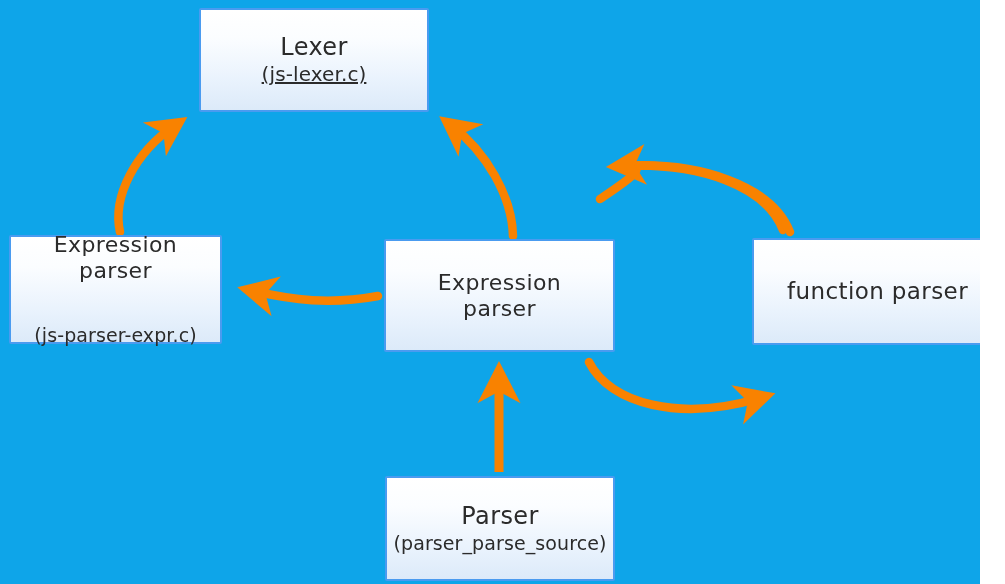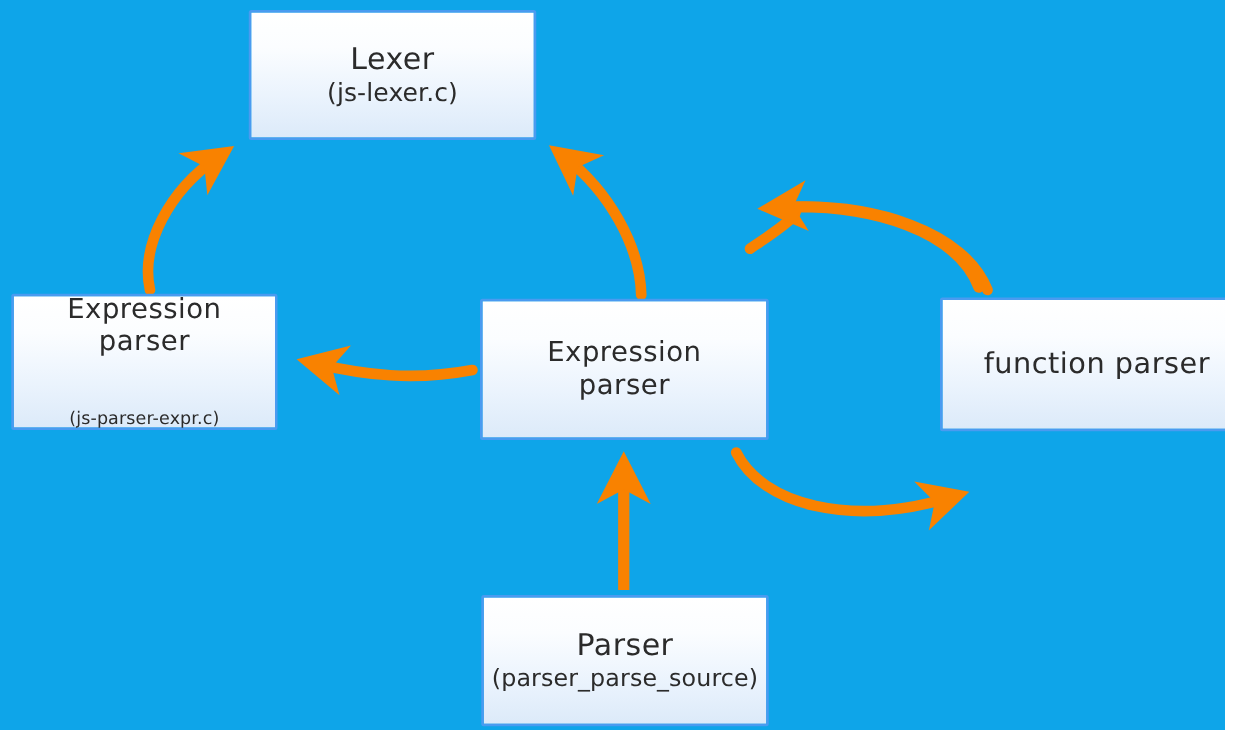--- a/index.html
+++ b/index.html
@@ -38,37 +38,37 @@
     text-align: center;
     color: #2b2b2b;
     line-height: 1.18;
   }
   .node .title {
     font-size: 22px;
     letter-spacing: 0.4px;
     white-space: pre-line;
   }
   .node .sub {
-    font-size: 14px;
+    font-size: 19px;
     letter-spacing: 0.1px;
     margin-top: 2px;
   }
   
   #node-lexer       { left: 199px; top: 8px;   width: 230px; height: 104px; }
   #node-expression  { left: 9px;   top: 235px; width: 213px; height: 109px; gap: 38px; }
   #node-statement   { left: 384px; top: 239px; width: 231px; height: 113px; }
   #node-function    { left: 752px; top: 238px; width: 251px; height: 107px; }
   #node-parser      { left: 385px; top: 476px; width: 230px; height: 105px; }
 
   #node-function .title { font-size: 23px; text-align: right; }
   #node-function .sub   { font-size: 19px; }
   #node-parser .title   { font-size: 24px; }
   #node-parser .sub     { font-size: 19px; }
   #node-lexer .title    { font-size: 24px; }
-  #node-lexer .sub      { font-size: 20px; }
+  #node-lexer .sub      { font-size: 20px; text-decoration: underline; }
 </style>
 </head>
 <body>
 
 <div id="canvas">
 
   <svg class="arrow-layer" viewBox="0 0 1005 584" width="1005" height="584" xmlns="http://www.w3.org/2000/svg">
     <defs>
       <marker id="ah" markerWidth="5.2" markerHeight="5.2" refX="3.0" refY="2.6" orient="auto" markerUnits="strokeWidth">
         <path d="M0.2,0.2 L4.9,2.6 L0.2,5.0 L1.5,2.6 Z" fill="#f98200"></path>

